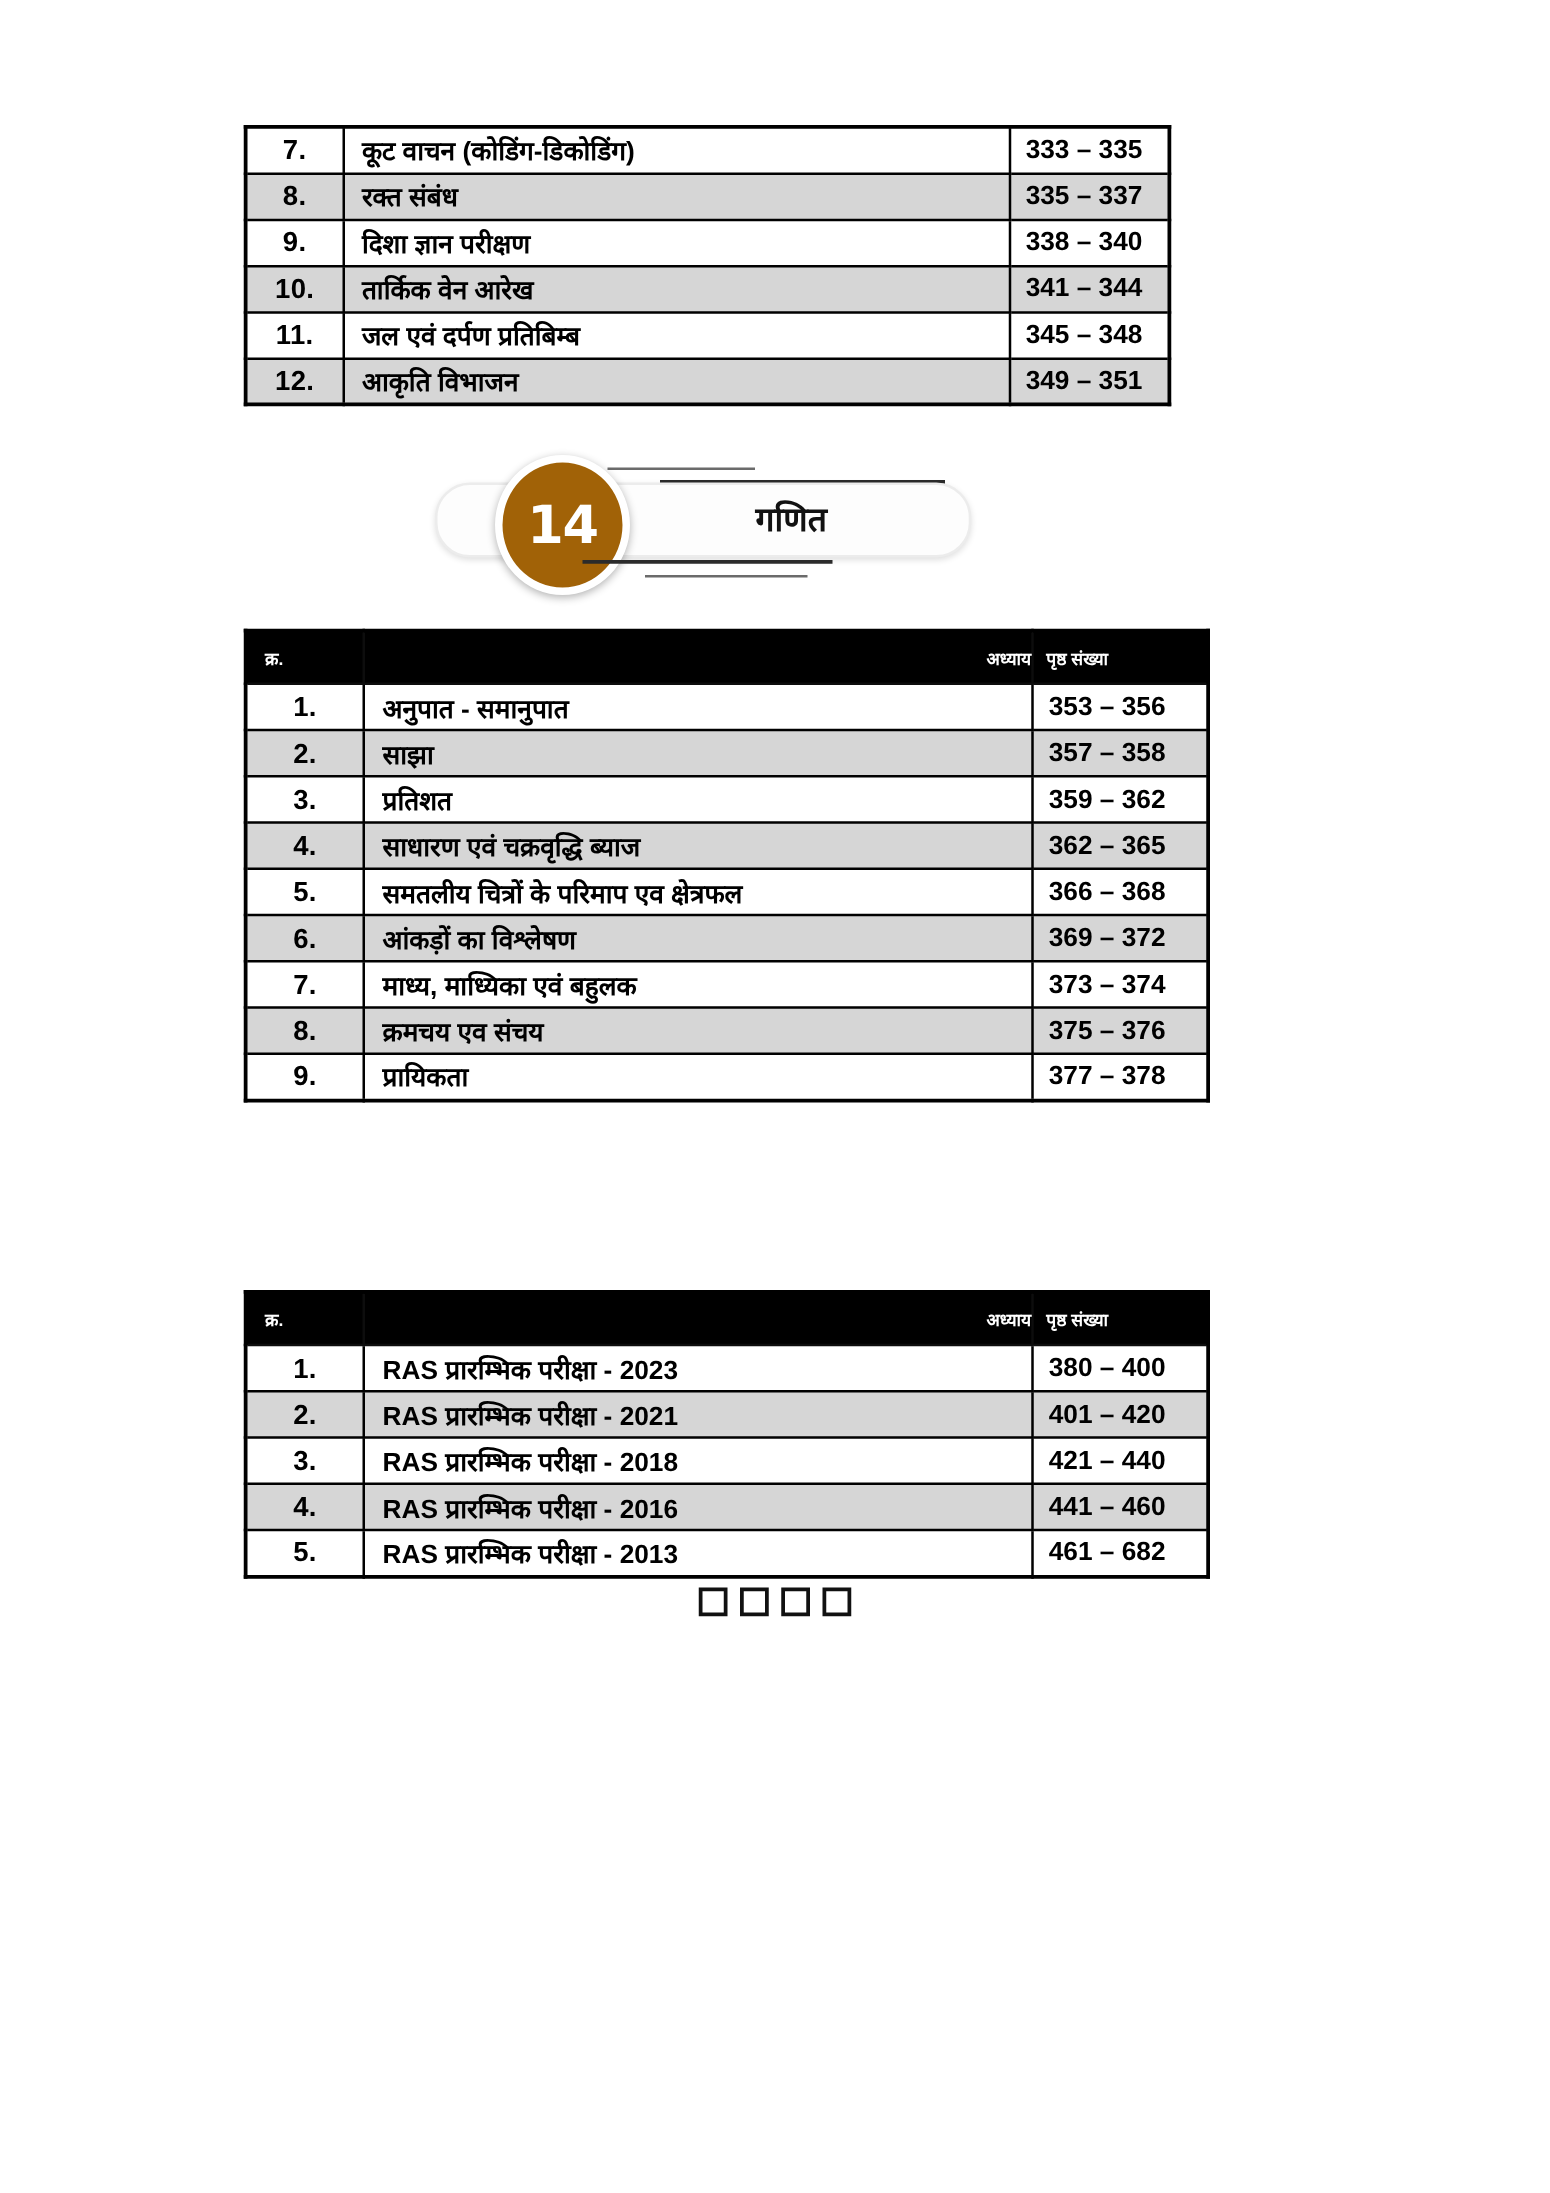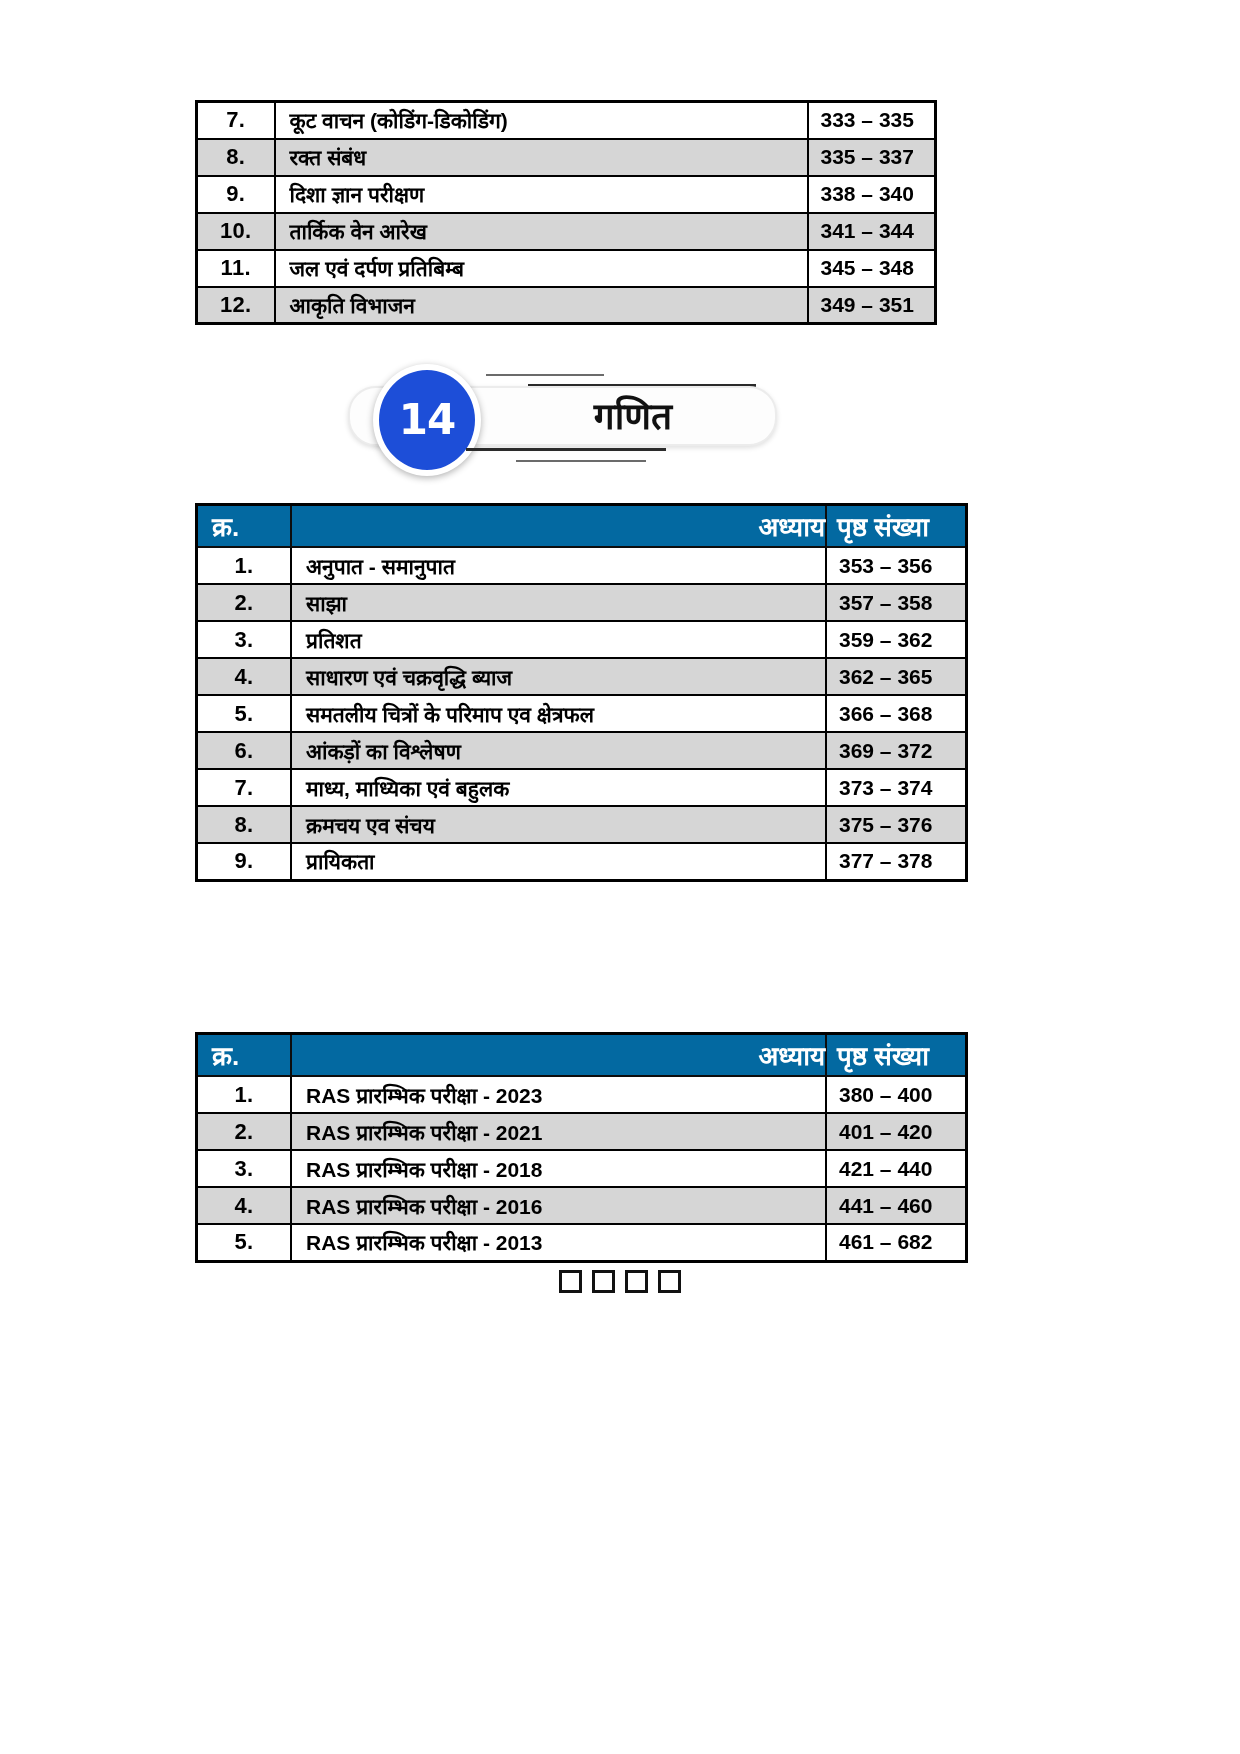--- a/index.html
+++ b/index.html
@@ -33,24 +33,24 @@
   .toc-table td, .toc-table th {
     border: 2px solid #000;
     padding: 0;
     vertical-align: middle;
   }
   .col-sr    { width: 78px;  }
   .col-ch    { width: 533px; }
   .col-pg    { width: 128px; margin-top: 24px; }
 
   .toc-table thead th {
-    background: #0369a1;
+    background: #000000;
     color: #fff;
     height: 40px;
-    font-size: 26px;
+    font-size: 14px;
     font-weight: bold;
     border-color: #0d0d0d;
   }
   .toc-table thead th.col-ch { text-align: right; }
   .toc-table thead th.col-sr { text-align: left; padding-left: 14px; }
   .toc-table thead th.col-pg { text-align: left; padding-left: 10px; }
 
   .toc-table tbody tr { height: 37px; }
   .toc-table tbody tr.alt td { background: #d6d6d6; }
 
@@ -94,26 +94,26 @@
     top: 28px;
     width: 425px;
     height: 56px;
     border-radius: 28px;
     background: #fdfdfd;
     border: 2px solid #ececec;
     box-shadow: 0 2px 5px rgba(0,0,0,0.13);
   }
   .sh-circle {
     position: absolute;
-    left: 35px;
+    left: 58px;
     top: 6px;
     width: 96px;
     height: 100px;
     border-radius: 50%;
-    background: #1d4ed8;
+    background: #a16207;
     border: 6px solid #ffffff;
     box-shadow: 0 2px 7px rgba(0,0,0,0.30);
     display: flex;
     align-items: center;
     justify-content: center;
   }
   .sh-num {
     color: #ffffff;
     font-size: 42px;
     font-weight: bold;
@@ -123,21 +123,21 @@
   }
   .sh-title {
     position: absolute;
     left: 160px;
     top: 28px;
     width: 270px;
     height: 56px;
     display: flex;
     align-items: center;
     justify-content: center;
-    font-size: 37px;
+    font-size: 27px;
     font-weight: bold;
     color: #111;
     white-space: nowrap;
   }
   .sh-title.wide { font-size: 25px; }
 
   
   .rule {
     position: absolute;
     background: #2b2b2b;

